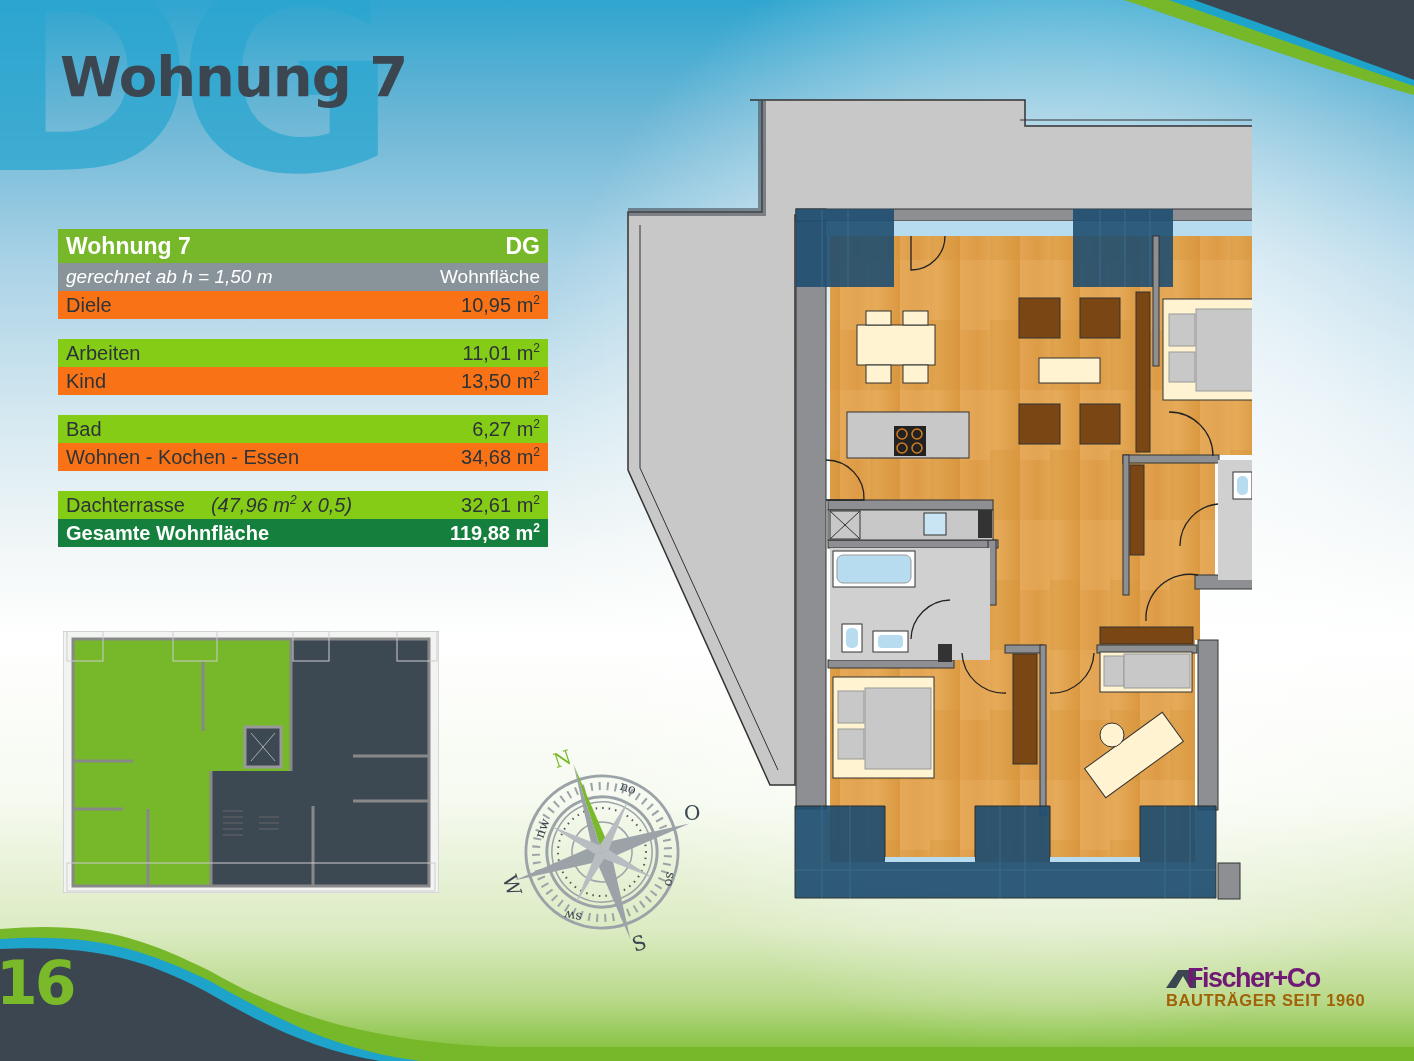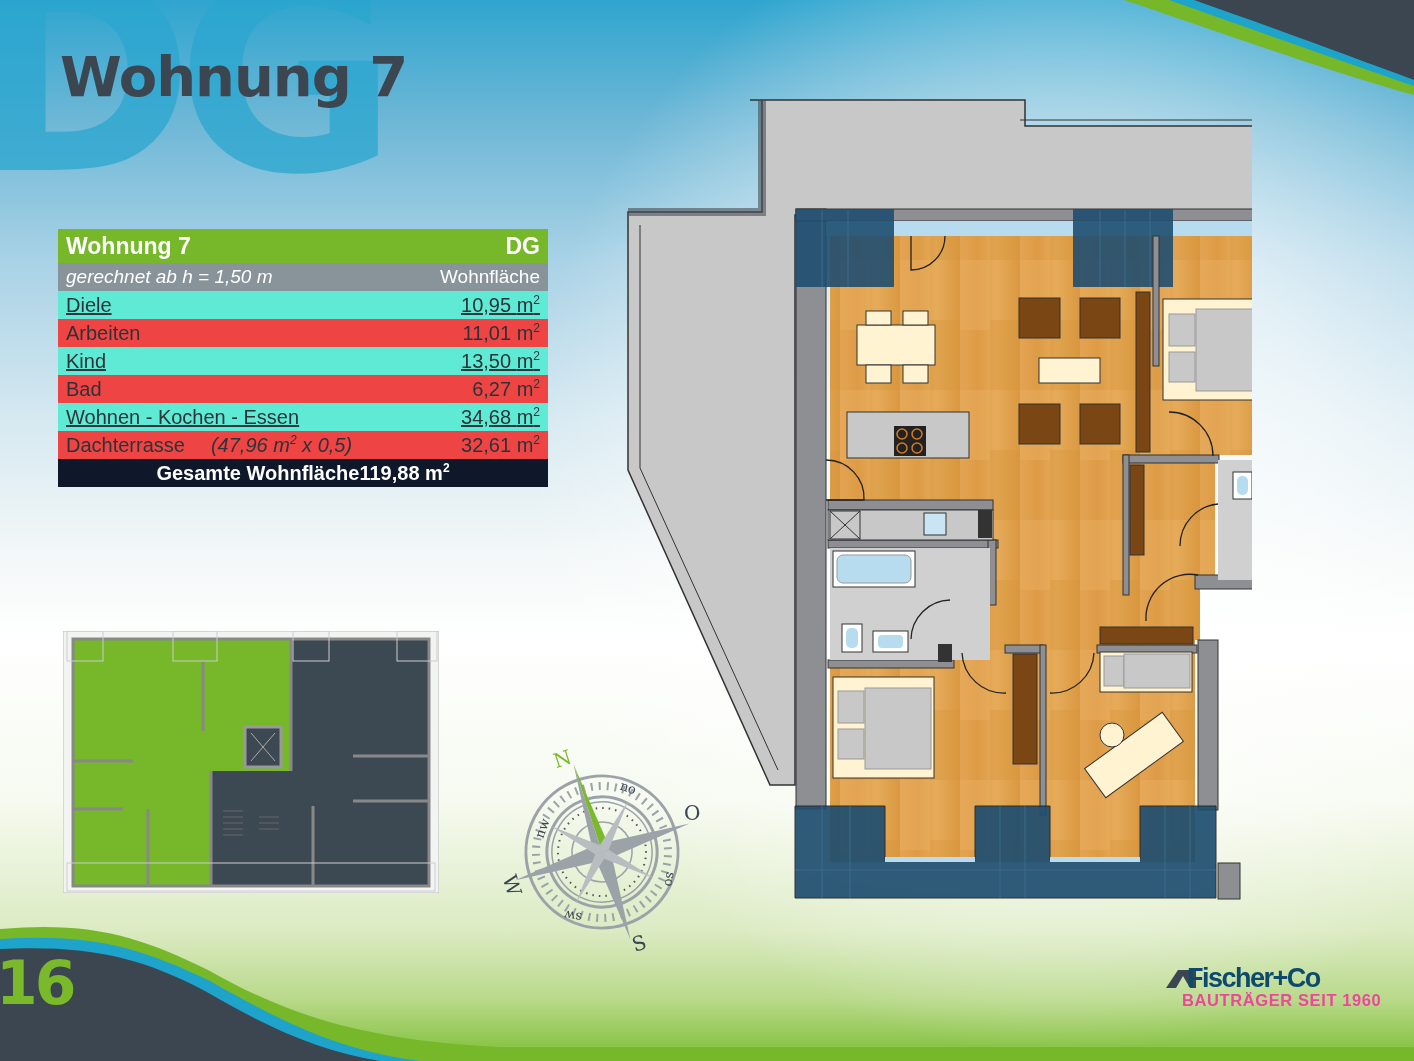--- a/index.html
+++ b/index.html
@@ -27,37 +27,37 @@
   .corner-swoosh { position:absolute; right:0; top:0; width:320px; height:100px; }
   .footer-swoosh { position:absolute; left:0; bottom:0; width:1414px; height:150px; }
   .page-number {
     position:absolute; left:-4px; top:948px;
     font-family:"DejaVu Sans", sans-serif; font-weight:bold;
     font-size:60px; color:#7ab929; letter-spacing:-3px;
   }
   .logo { position:absolute; left:1166px; top:966px; width:200px; height:44px; }
   .logo .brand {
     position:absolute; left:21px; top:-3px; font-family:"Liberation Sans", sans-serif;
-    font-weight:bold; font-size:27px; color:#0c4a6e; letter-spacing:-1.5px; white-space:nowrap;
+    font-weight:bold; font-size:27px; color:#701a75; letter-spacing:-1.5px; white-space:nowrap;
   }
   .logo .tagline {
-    position:absolute; left:16px; top:25px; font-family:"Liberation Sans", sans-serif;
-    font-weight:bold; font-size:16.5px; color:#ec4899; letter-spacing:0.6px; white-space:nowrap;
+    position:absolute; left:0; top:25px; font-family:"Liberation Sans", sans-serif;
+    font-weight:bold; font-size:16.5px; color:#a16207; letter-spacing:0.6px; white-space:nowrap;
   }
   .logo .roof { position:absolute; left:0; top:2px; }
 
   
   .area-table { position:absolute; left:58px; top:229px; width:490px; font-size:20px; }
   .area-table .row { height:28px; display:flex; align-items:center; justify-content:space-between; padding:0 8px; box-sizing:border-box; color:#2d3338; }
   .area-table .row.header { background:#76b82a; color:#fff; font-weight:bold; font-size:23px; height:34px; }
   .area-table .row.sub { background:#88939a; color:#fff; font-size:19px; }
   .area-table .row.sub .left { font-style:italic; }
-  .area-table .row.white { background:#5eead4;text-decoration:underline; }
-  .area-table .row.grey { background:#ef4444; }
-  .area-table .row.total { background:#0f172a; color:#fff; font-weight:bold;justify-content:center; }
+  .area-table .row.white { background:#f97316; }
+  .area-table .row.grey { background:#84cc16;margin-top:20px; }
+  .area-table .row.total { background:#15803d; color:#fff; font-weight:bold; }
   .area-table .row .mid { font-style:italic; margin-left:26px; flex:1; }
   .area-table sup { font-size:12px; vertical-align:8px; line-height:0; }
 
   .mini-plan { position:absolute; left:63px; top:631px; width:376px; height:262px; }
   .compass { position:absolute; left:492px; top:742px; width:226px; height:214px; }
   .floor-plan { position:absolute; left:612px; top:90px; width:640px; height:820px; }
 </style>
 </head>
 <body>
 

